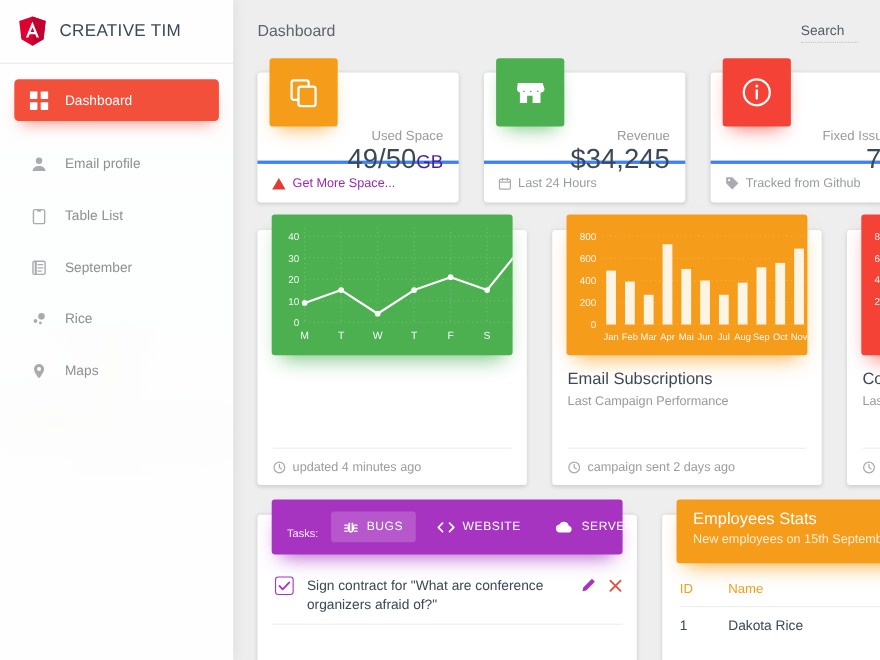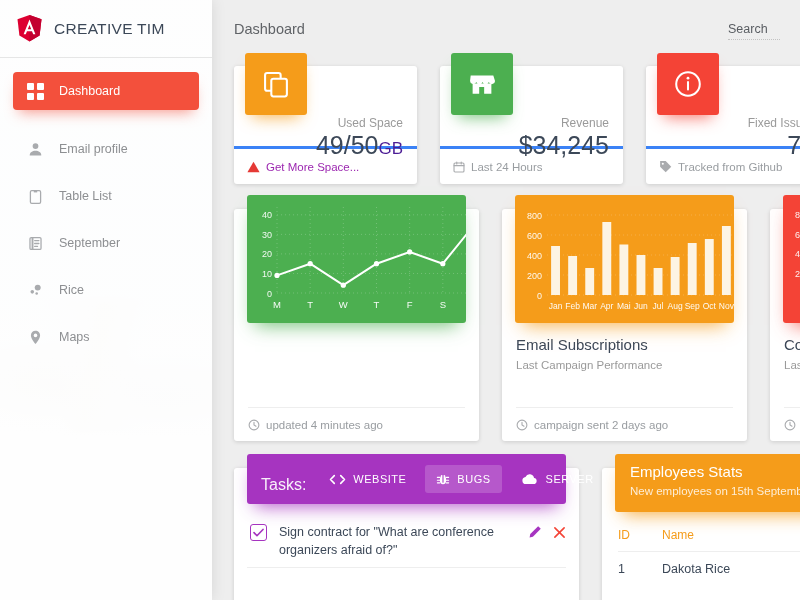--- a/index.html
+++ b/index.html
@@ -165,21 +165,21 @@
   }
   .tasks-header {
     margin: -14px 13px 0 13px;
     background: #a634c0; border-radius: 3px;
     box-shadow: 0 10px 18px -8px rgba(166,52,192,.85);
     height: 50px;
     display: flex; align-items: center; gap: 8px;
     padding: 0 14px;
     color: #fff;
   }
-  .tasks-label { font-size: 16px; color: rgba(255,255,255,.92); margin-right: 4px; margin-top: 12px; }
+  .tasks-label { font-size: 10px; color: rgba(255,255,255,.92); margin-right: 4px; margin-top: 12px; }
   .task-tab {
     display: flex; align-items: center; gap: 7px;
     padding: 7px 11px; border-radius: 3px;
     font-size: 11px; letter-spacing: .5px;
     color: #fff; cursor: pointer; white-space: nowrap;
   }
   .task-tab.active { background: rgba(255,255,255,.18); }
   .task-list { padding: 12px 13px 0 13px; }
   .task-row { display: flex; align-items: flex-start; gap: 12px; padding: 7px 0 8px 3px; }
   .task-check {
@@ -557,39 +557,39 @@
         </div>
 
       </div>
 
       <div class="bottom-row">
 
         <div class="tasks-card">
           <div class="tasks-header">
             <span class="tasks-label">Tasks:</span>
 
-            <div class="task-tab">
-              <span class="ico">
-                <svg width="17" height="13" viewBox="0 0 18 13" fill="none" stroke="#ffffff" stroke-width="1.7" stroke-linecap="round" stroke-linejoin="round">
-                  <path d="M5.6 2.4 1.6 6.5l4 4.1M12.4 2.4l4 4.1-4 4.1"></path>
-                </svg>
-              </span>
-              <span>WEBSITE</span>
-            </div>
-
             <div class="task-tab active">
               <span class="ico">
                 <svg width="14" height="14" viewBox="0 0 16 16" fill="#ffffff">
                   <ellipse cx="8" cy="9" rx="3.6" ry="5"></ellipse>
                   <path d="M5.6 3.6h4.8v2.2H5.6z"></path>
                   <rect x="7.4" y="3.2" width="1.2" height="9" fill="#a634c0"></rect>
                   <path d="M1.6 6.2h2.6M1.6 9.4h2.6M1.6 12.4h2.6M11.8 6.2h2.6M11.8 9.4h2.6M11.8 12.4h2.6" stroke="#ffffff" stroke-width="1.3" stroke-linecap="round"></path>
                 </svg>
               </span>
               <span>BUGS</span>
+            </div>
+
+            <div class="task-tab">
+              <span class="ico">
+                <svg width="17" height="13" viewBox="0 0 18 13" fill="none" stroke="#ffffff" stroke-width="1.7" stroke-linecap="round" stroke-linejoin="round">
+                  <path d="M5.6 2.4 1.6 6.5l4 4.1M12.4 2.4l4 4.1-4 4.1"></path>
+                </svg>
+              </span>
+              <span>WEBSITE</span>
             </div>
 
             <div class="task-tab">
               <span class="ico">
                 <svg width="18" height="13" viewBox="0 0 20 13" fill="#ffffff">
                   <path d="M5.4 11.6a4 4 0 0 1-.4-7.96 5 5 0 0 1 9.5 1.2 3.4 3.4 0 0 1-.5 6.76z"></path>
                 </svg>
               </span>
               <span>SERVER</span>
             </div>

